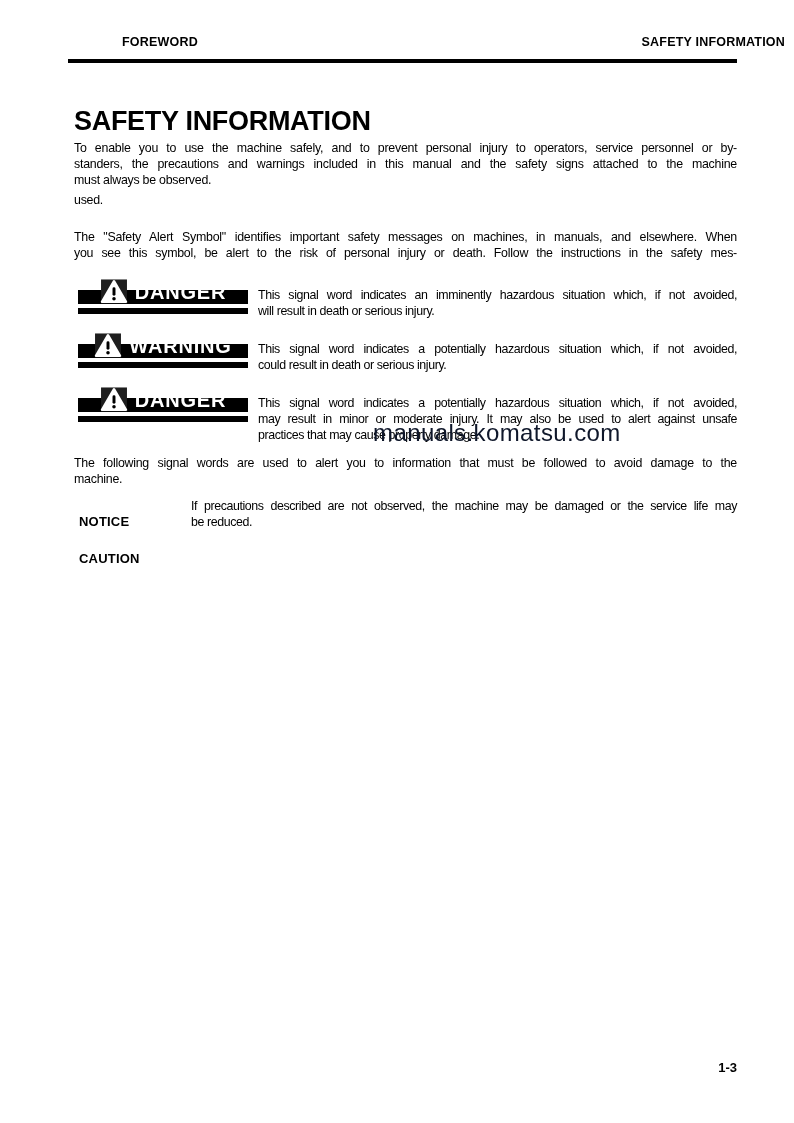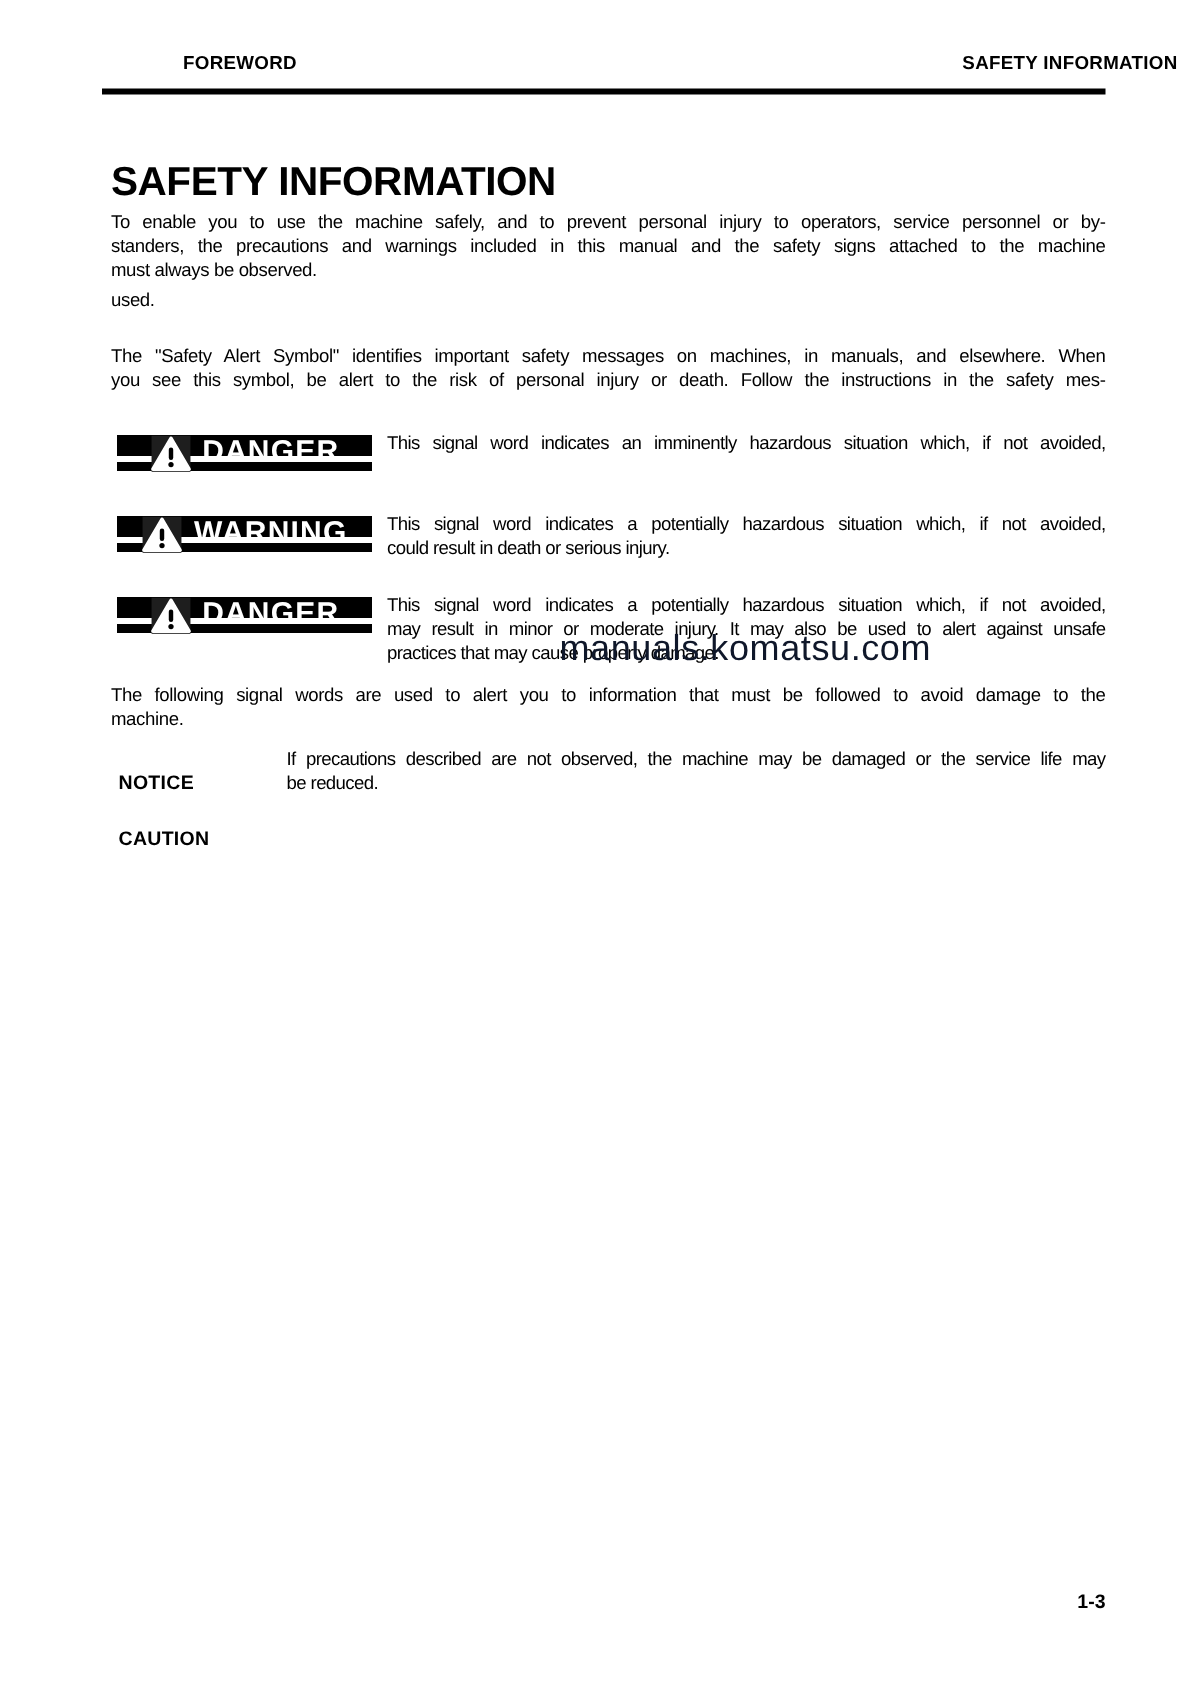--- a/index.html
+++ b/index.html
@@ -67,21 +67,21 @@
     left: 74px;
     width: 663px;
   }
   .sig-box {
     margin-left: 4px;
     width: 170px;
     height: 14px;
     background: #000000;
     color: #ffffff;
     display: flex;
-    align-items: flex-start;
+    align-items: flex-end;
     justify-content: center;
     gap: 7px;
   }
   .sig-label {
     font-size: 20px;
     font-weight: bold;
     letter-spacing: 0.8px;
     white-space: nowrap;
   }
   .sig-bar {
@@ -172,20 +172,21 @@
         <rect x="1" y="0.5" width="28" height="26" fill="#1e1e1e"></rect>
         <path d="M15 2.4 L28 24.6 L2 24.6 Z" fill="#ffffff" stroke="#ffffff" stroke-width="2.6" stroke-linejoin="round"></path>
         <rect x="13.4" y="9" width="3.2" height="9" rx="1.6" fill="#000000"></rect>
         <circle cx="15" cy="21.3" r="1.9" fill="#000000"></circle>
       </svg>
       <span class="sig-label">DANGER</span>
     </div>
     <div class="sig-bar"></div>
     <div class="sig-text">
       <span class="ln jst">This signal word indicates an imminently hazardous situation which, if not avoided,</span>
+      <span class="ln">will result in death or serious injury.</span>
     </div>
   </div>
 
   <div class="sig-row" style="top:344px">
     <div class="sig-box">
       <svg class="tri" viewBox="0 0 30 27" width="28" height="25" aria-hidden="true">
         <rect x="1" y="0.5" width="28" height="26" fill="#1e1e1e"></rect>
         <path d="M15 2.4 L28 24.6 L2 24.6 Z" fill="#ffffff" stroke="#ffffff" stroke-width="2.6" stroke-linejoin="round"></path>
         <rect x="13.4" y="9" width="3.2" height="9" rx="1.6" fill="#000000"></rect>
         <circle cx="15" cy="21.3" r="1.9" fill="#000000"></circle>

